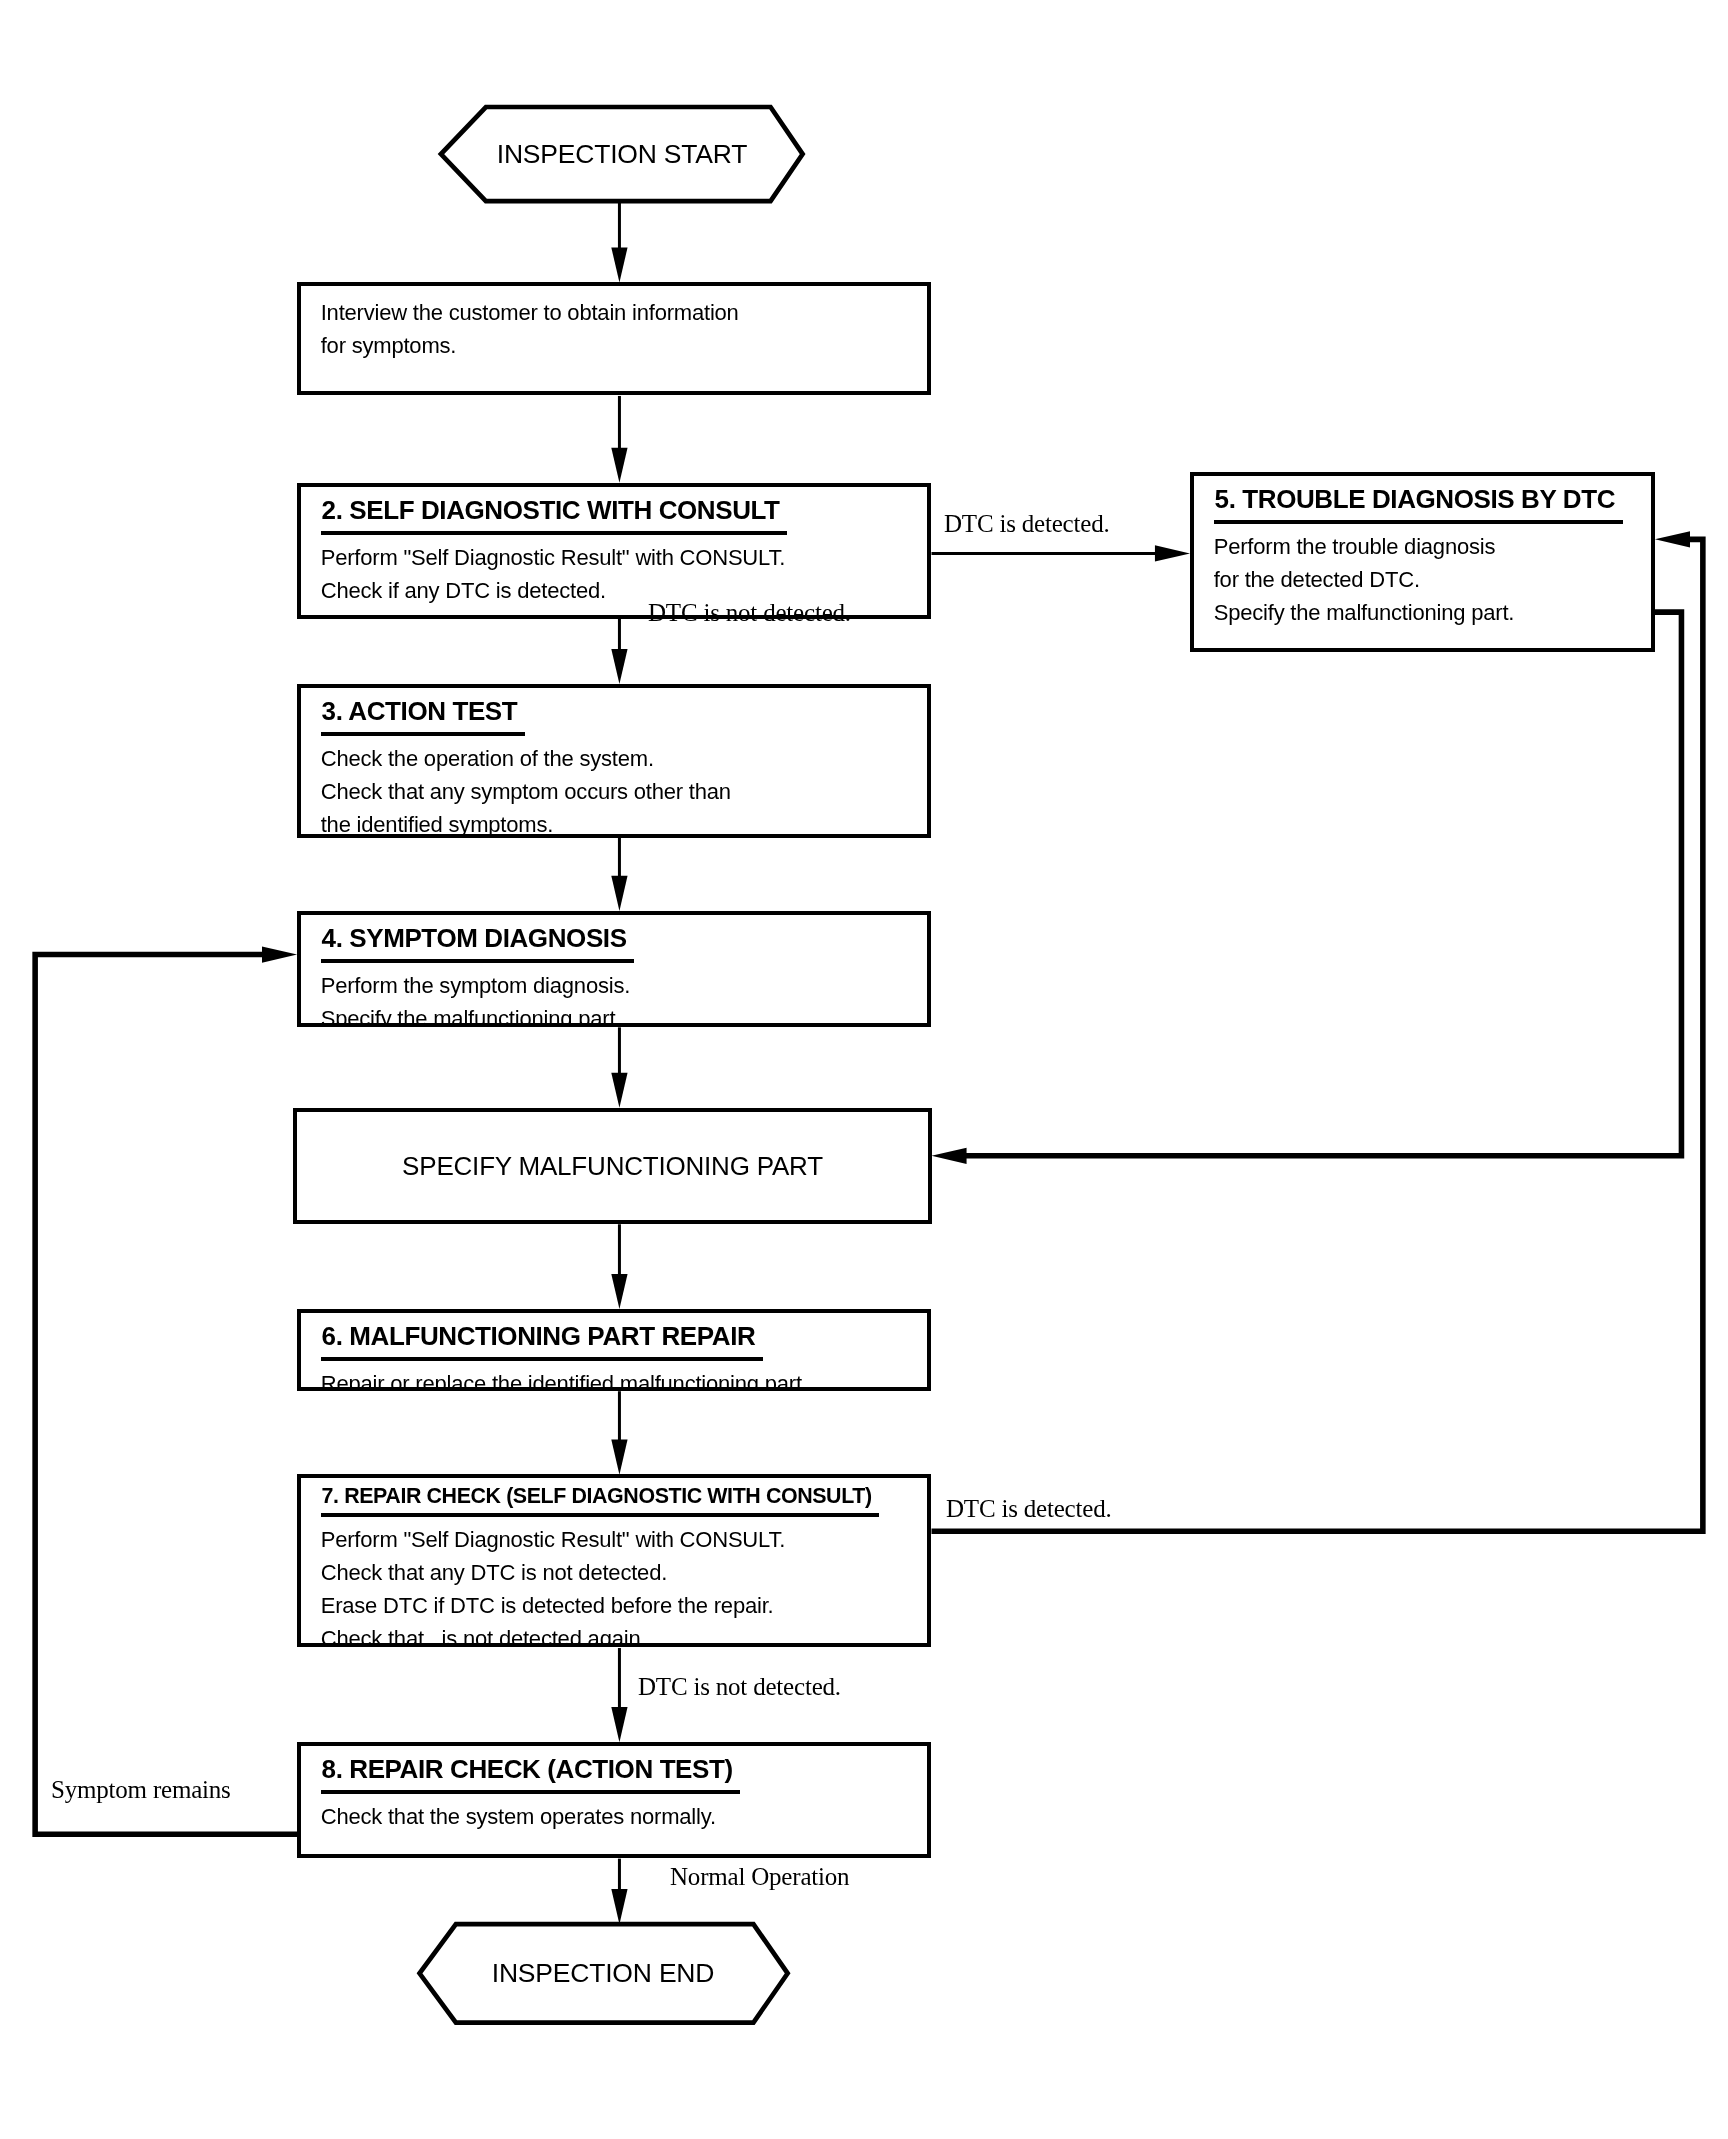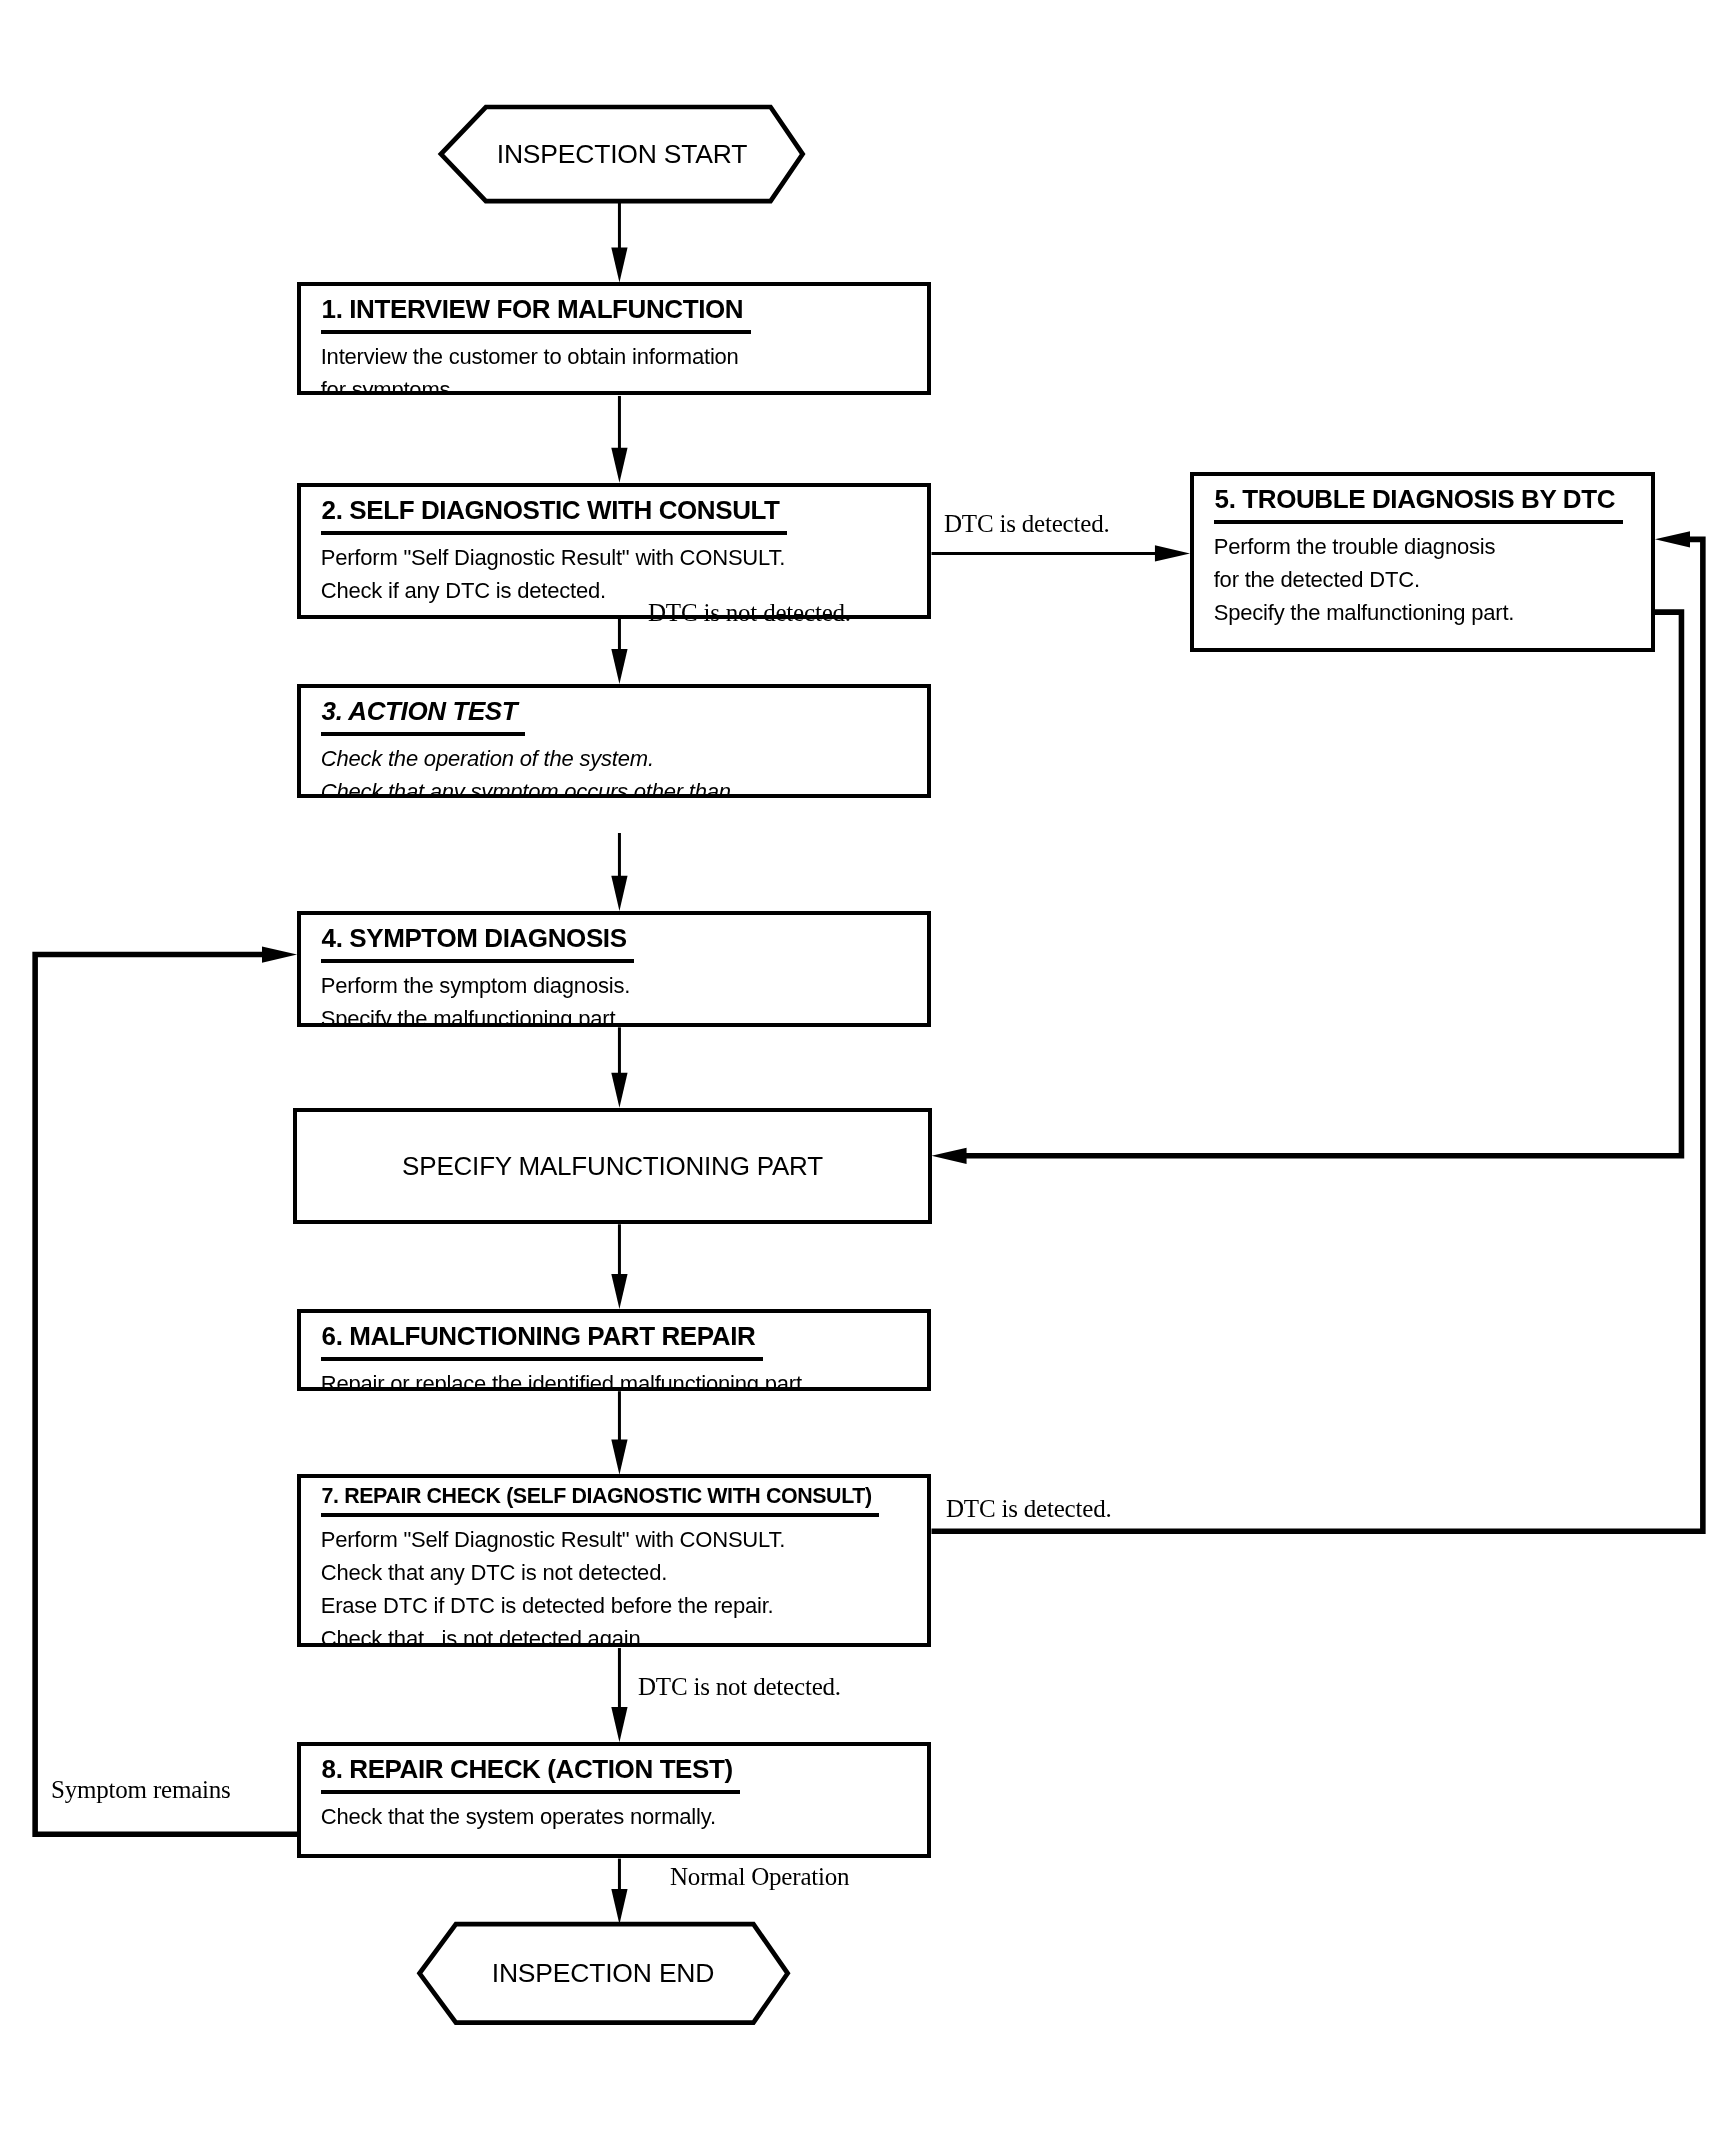--- a/index.html
+++ b/index.html
@@ -126,39 +126,38 @@
 
     <polygon points="1135,250 1800,250 1875,360 1800,470 1135,470 1030,360" fill="#ffffff" stroke="#000000" stroke-width="11"></polygon>
     <polygon points="1065,4495 1760,4495 1840,4610 1760,4725 1065,4725 980,4610" fill="#ffffff" stroke="#000000" stroke-width="11"></polygon>
   </svg>
 
   <div class="hex-label" style="left:441px; top:107px; width:362px; height:94px;">INSPECTION START</div>
 
   <div class="hex-label" style="left:419px; top:1924px; width:368px; height:98px;">INSPECTION END</div>
 
   <div class="node" style="left:297px; top:282px; width:634px; height:113px;">
-    <div><span class="node-title">1. INTERVIEW FOR MALFUNCTION</span></div>
     <div class="node-line">Interview the customer to obtain information</div>
     <div class="node-line">for symptoms.</div>
   </div>
 
   <div class="node" style="left:297px; top:483px; width:634px; height:136px;">
     <div><span class="node-title">2. SELF DIAGNOSTIC WITH CONSULT</span></div>
     <div class="node-line">Perform "Self Diagnostic Result" with CONSULT.</div>
     <div class="node-line">Check if any DTC is detected.</div>
   </div>
 
   <div class="node" style="left:1190px; top:472px; width:465px; height:180px;">
     <div><span class="node-title">5. TROUBLE DIAGNOSIS BY DTC</span></div>
     <div class="node-line">Perform the trouble diagnosis</div>
     <div class="node-line">for the detected DTC.</div>
     <div class="node-line">Specify the malfunctioning part.</div>
   </div>
 
-  <div class="node" style="left:297px; top:684px; width:634px; height:114px;font-style:italic;">
+  <div class="node" style="left:297px; top:684px; width:634px; height:154px;">
     <div><span class="node-title">3. ACTION TEST</span></div>
     <div class="node-line">Check the operation of the system.</div>
     <div class="node-line">Check that any symptom occurs other than</div>
     <div class="node-line">the identified symptoms.</div>
   </div>
 
   <div class="node" style="left:297px; top:911px; width:634px; height:116px;">
     <div><span class="node-title">4. SYMPTOM DIAGNOSIS</span></div>
     <div class="node-line">Perform the symptom diagnosis.</div>
     <div class="node-line">Specify the malfunctioning part.</div>

